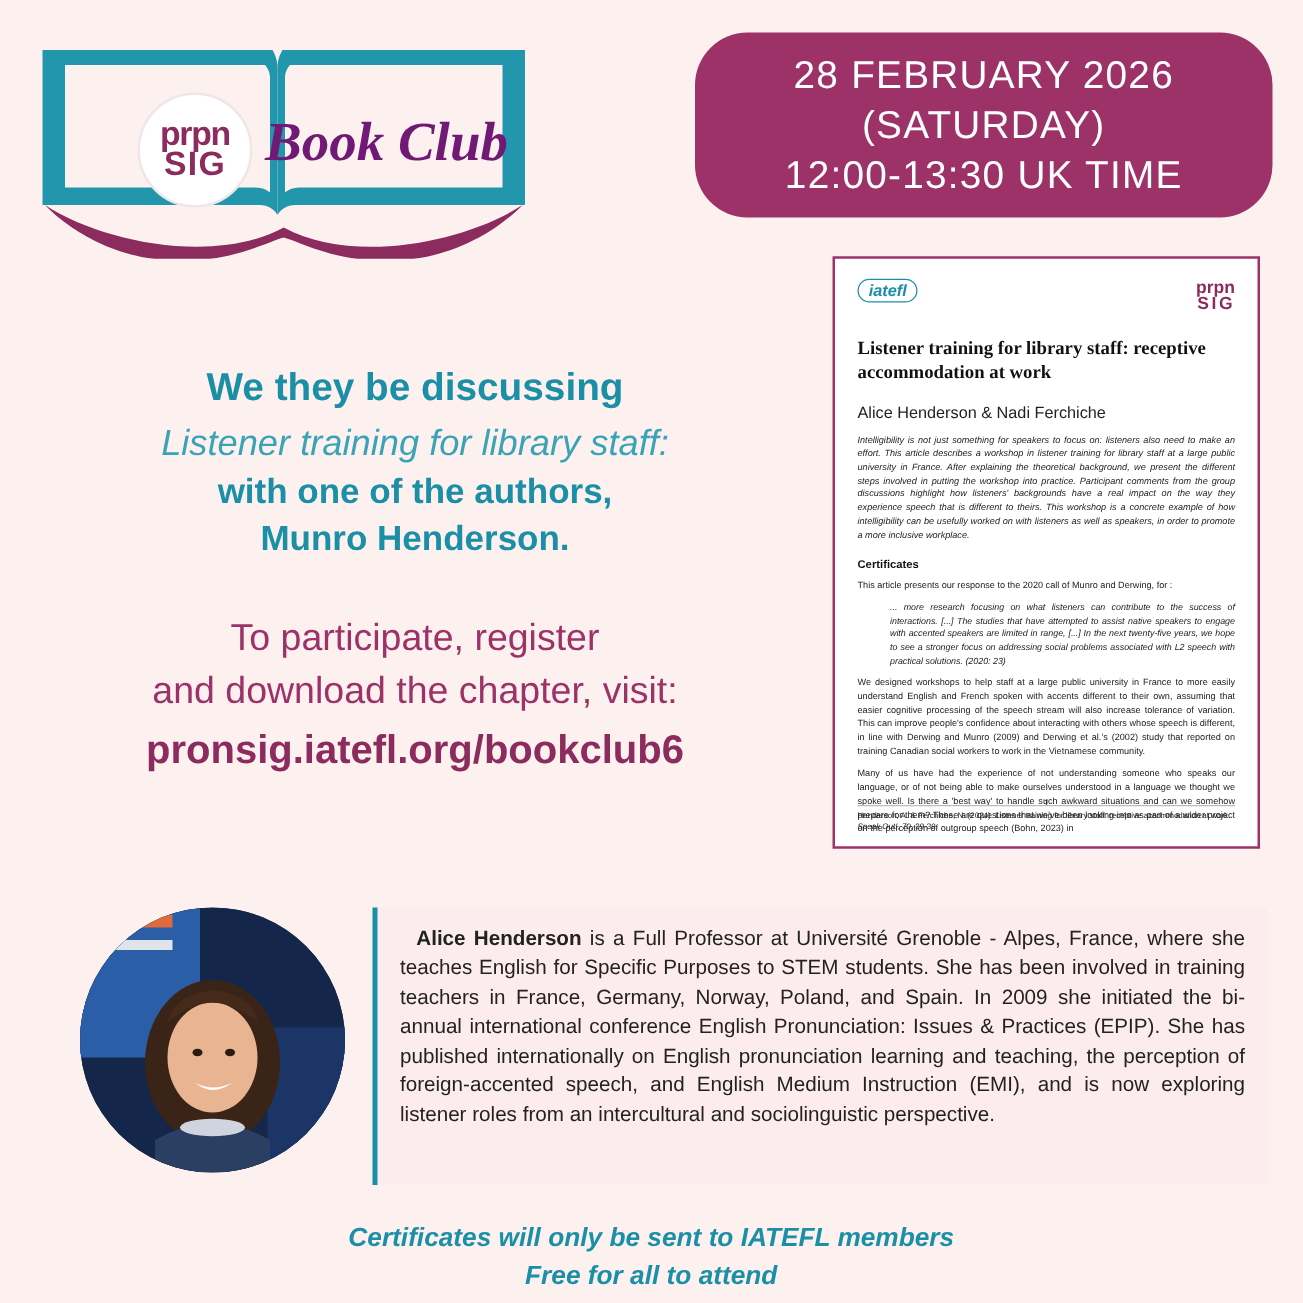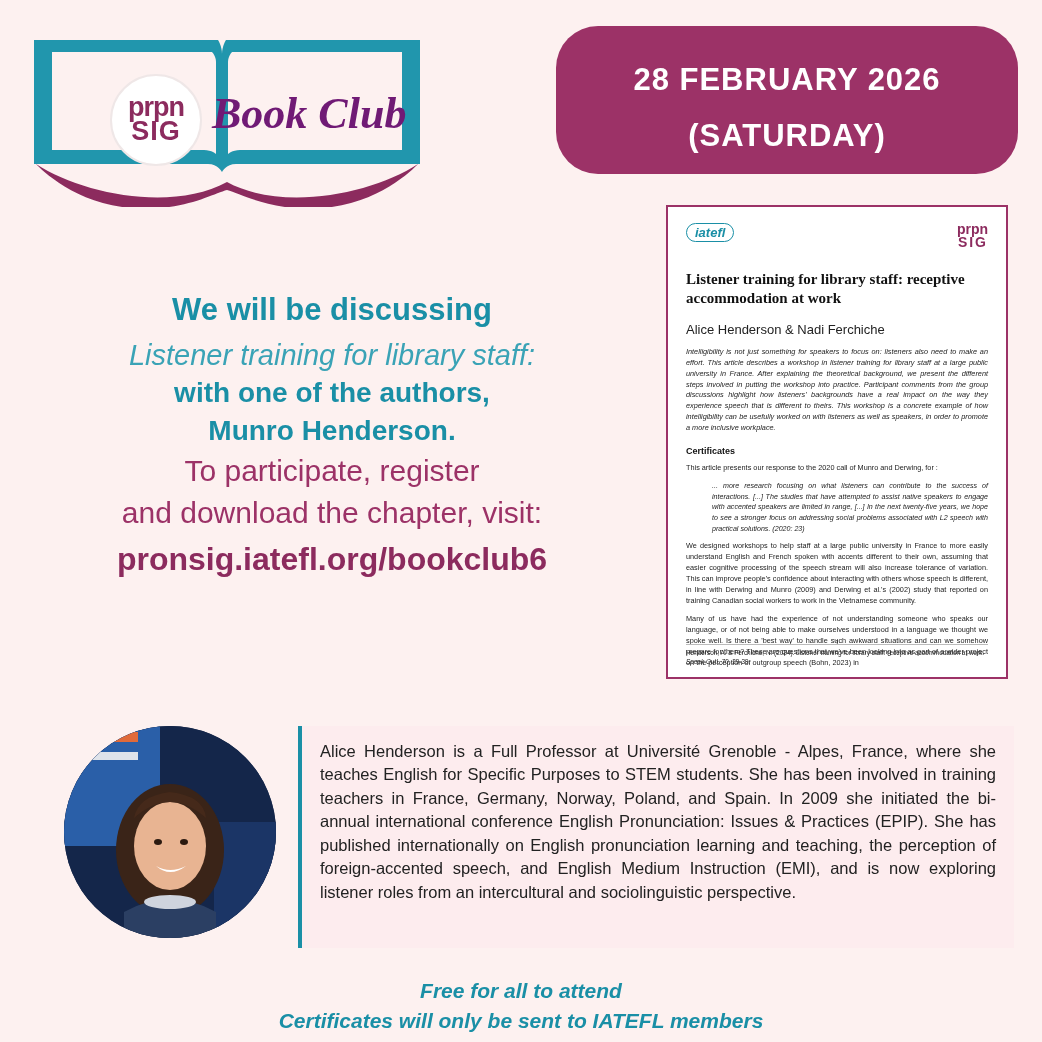--- a/index.html
+++ b/index.html
@@ -31,28 +31,28 @@
     font-family:Liberation Serif, serif;
   }
 
   
   .date-pill {
     position:absolute; left:556px; top:26px; width:462px; height:148px;
     background:#9c3267; border-radius:42px;
     display:flex; flex-direction:column; align-items:center; justify-content:center;
     color:#ffffff; letter-spacing:1px;
   }
-  .date-pill div { font-size:31px; line-height:1.28; font-weight:700;margin-top:16px; }
+  .date-pill div { font-size:31px; line-height:1.28; font-weight:400; }
 
   
   .left-text { position:absolute; left:26px; top:292px; width:612px; text-align:center; }
   .lt1 { color:#1a8fa6; font-size:31px; font-weight:bold; margin-bottom:8px; }
   .lt2 { color:#3aa3b6; font-size:29px; font-style:italic; line-height:1.32; }
   .lt3 { color:#1a8fa6; font-size:28px; font-weight:bold; line-height:1.35; }
-  .lt-reg { color:#9c3267; font-size:30px; line-height:1.42; }
+  .lt-reg { margin-top:40px; color:#9c3267; font-size:30px; line-height:1.42; }
   .lt-url { color:#8c2b5e; font-size:32px; font-weight:bold; margin-top:6px; }
 
   
   .article {
     position:absolute; left:666px; top:205px; width:342px; height:474px;
     background:#ffffff; border:2px solid #9c3267; padding:16px 18px 10px 18px;
     overflow:hidden;
   }
   .art-head { display:flex; justify-content:space-between; align-items:flex-start; }
   .art-iatefl {
@@ -79,21 +79,21 @@
   .bio-photo {
     position:absolute; left:64px; top:726px; width:212px; height:212px;
     border-radius:50%; overflow:hidden; background:#1c2b4a;
   }
   .bio-box {
     position:absolute; left:298px; top:726px; width:716px; height:222px;
     background:#fdecee; border-left:4px solid #1a8fa6;
     padding:14px 18px 12px 18px;
     font-size:16.5px; line-height:1.42; color:#222; text-align:justify;
   }
-  .bio-box b { font-weight:normal; }
+  .bio-box b { font-weight:bold;margin-left:13px; }
 
   
   .footer { position:absolute; left:0; right:0; top:976px; text-align:center; color:#1a8fa6; }
   .footer div { font-size:21px; font-weight:bold; font-style:italic; line-height:1.45; }
 </style>
 </head>
 <body>
 
 <div class="poster">
 
@@ -108,24 +108,25 @@
     <div class="logo-badge">
       <div class="l1">prpn</div>
       <div class="l2">SIG</div>
     </div>
     <div class="logo-text">Book Club</div>
   </div>
 
   <div class="date-pill">
     <div>28 FEBRUARY 2026</div>
     <div>(SATURDAY)</div>
+    <div>12:00-13:30 UK TIME</div>
   </div>
 
   <div class="left-text">
-    <div class="lt1">We will be discussing</div>
+    <div class="lt1">We they be discussing</div>
     <div class="lt2">Listener training for library staff:</div>
     <div class="lt3">with one of the authors,</div>
     <div class="lt3">Munro Henderson.</div>
     <div class="lt-reg">To participate, register</div>
     <div class="lt-reg" style="margin-top:0">and download the chapter, visit:</div>
     <div class="lt-url">pronsig.iatefl.org/bookclub6</div>
   </div>
 
   <div class="article">
     <div class="art-head">
@@ -165,17 +166,17 @@
       <path d="M60 186 Q106 160 152 186 L152 212 L60 212 Z" fill="#2b3f63"></path>
       <ellipse cx="106" cy="176" rx="26" ry="7" fill="#cfd4de"></ellipse>
     </svg>
   </div>
 
   <div class="bio-box">
     <b>Alice Henderson</b><span> is a Full Professor at Université Grenoble - Alpes, France, where she teaches English for Specific Purposes to STEM students. She has been involved in training teachers in France, Germany, Norway, Poland, and Spain. In 2009 she initiated the bi-annual international conference English Pronunciation: Issues &amp; Practices (EPIP). She has published internationally on English pronunciation learning and teaching, the perception of foreign-accented speech, and English Medium Instruction (EMI), and is now exploring listener roles from an intercultural and sociolinguistic perspective.</span>
   </div>
 
   <div class="footer">
+    <div>Certificates will only be sent to IATEFL members</div>
     <div>Free for all to attend</div>
-    <div>Certificates will only be sent to IATEFL members</div>
   </div>
 
 </div>
 
 </body></html>

